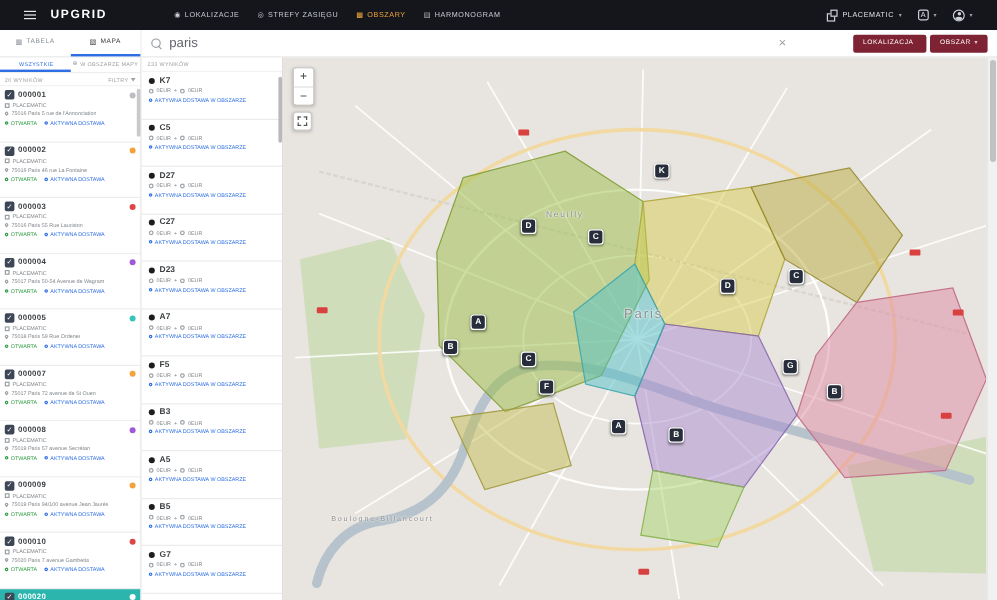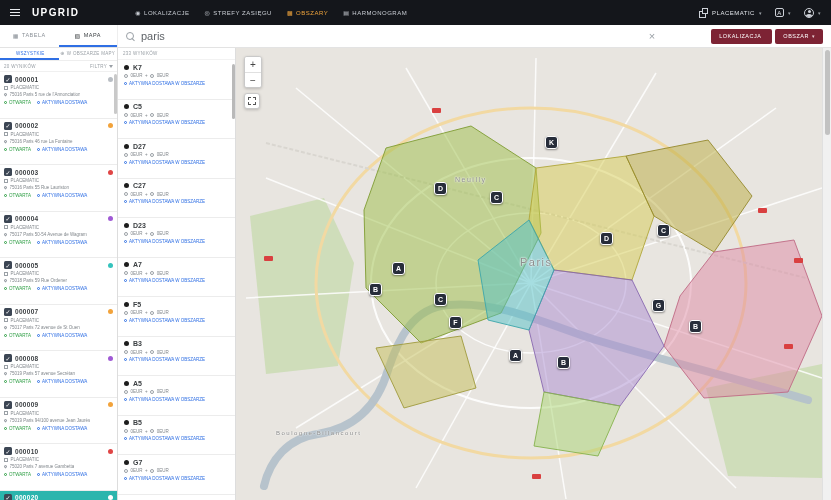--- a/index.html
+++ b/index.html
@@ -1,21 +1,21 @@
 <!DOCTYPE html>
 <html><head>
 <meta charset="utf-8">
 <style>
   *{margin:0;padding:0;box-sizing:border-box}
   html,body{width:831px;height:500px;overflow:hidden}
   body{font-family:"Liberation Sans","DejaVu Sans",sans-serif;background:#fff}
   .app{width:831px;height:500px;display:flex;flex-direction:column;overflow:hidden;background:#fff}
 
   
-  .topbar{flex:0 0 25px;background:#14161b;display:flex;align-items:center;padding:0 10px;gap:8px;color:#c9cdd4}
+  .topbar{flex:0 0 25px;background:#14161b;display:flex;align-items:center;padding:0 20px;gap:8px;color:#c9cdd4}
   .hamburger{width:10px;display:flex;flex-direction:column;gap:2px;cursor:pointer}
   .hamburger i{height:1px;background:#e8eaee;display:block}
   .logo{color:#fff;font-weight:bold;font-size:10px;letter-spacing:1.4px;margin-left:4px;margin-right:48px}
   .topnav{display:flex;gap:15px;align-items:center}
   .topnav-item{display:flex;gap:3px;align-items:center;font-size:6px;letter-spacing:.5px;cursor:pointer;text-decoration:none}
   .topnav-item .nglyph{font-size:6px;line-height:1}
   .topbar-right{margin-left:auto;display:flex;align-items:center;gap:13px}
   .org-switch,.icon-btn{display:flex;align-items:center;gap:4px;font-size:6px;letter-spacing:.5px;cursor:pointer;color:#dfe2e7}
   .caret{font-size:5px;color:#9aa0a6}
   .org-ico{width:9px;height:9px;position:relative;display:inline-block}

